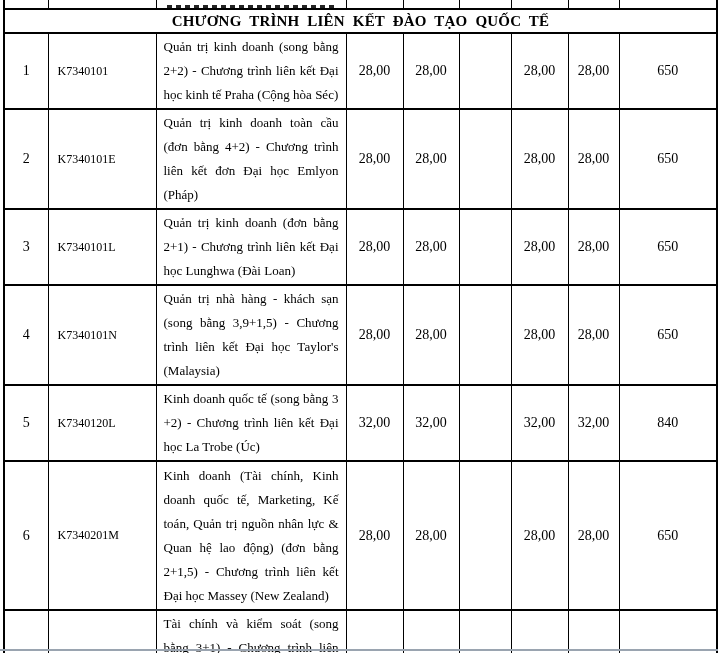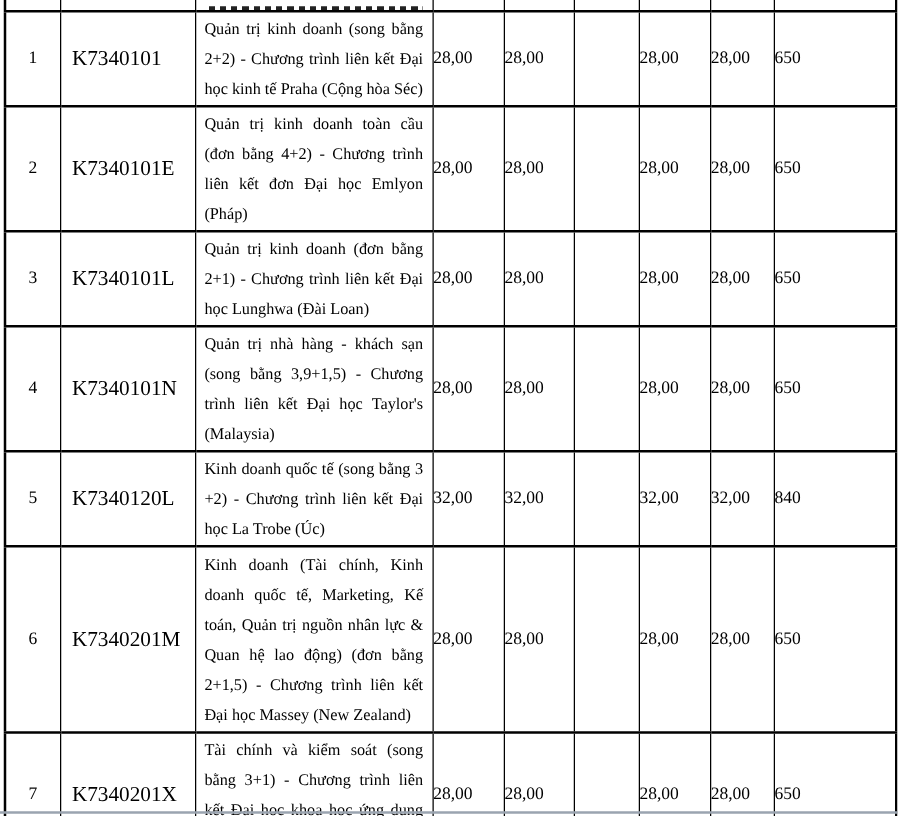--- a/index.html
+++ b/index.html
@@ -47,30 +47,30 @@
     word-spacing: 4px;
     letter-spacing: 0.2px;
   }
   td.cell-no {
     text-align: center;
     font-size: 14px;
   }
   td.cell-code {
     text-align: left;
     padding-left: 9px;
-    font-size: 17px;
+    font-size: 12px;
   }
   td.cell-prog {
     text-align: justify;
     padding: 1px 7px;
     font-size: 13px;
     line-height: 24px;
   }
   td.cell-val {
-    text-align: left;
+    text-align: center;
     font-size: 14px;
   }
   tr.row-h1 { height: 73px; }
   tr.row-h2 { height: 74px; }
   tr.row-h3 { height: 74px; }
   tr.row-h4 { height: 79px; }
   tr.row-h5 { height: 74px; }
   tr.row-h6 { height: 149px; }
   tr.row-h7 { height: 93px; }
   .glyph-bottoms {
@@ -109,20 +109,23 @@
       <td>
           <div class="glyph-bottoms"></div>
         </td>
       <td></td>
       <td></td>
       <td></td>
       <td></td>
       <td></td>
       <td></td>
     </tr>
+    <tr class="section-header-row">
+      <td colspan="9">CHƯƠNG TRÌNH LIÊN KẾT ĐÀO TẠO QUỐC TẾ</td>
+    </tr>
 
     <tr class="row-h1">
       <td class="cell-no">1</td>
       <td class="cell-code">K7340101</td>
       <td class="cell-prog">Quản trị kinh doanh (song bằng 2+2) - Chương trình liên kết Đại học kinh tế Praha (Cộng hòa Séc)</td>
       <td class="cell-val">28,00</td>
       <td class="cell-val">28,00</td>
       <td class="cell-val"></td>
       <td class="cell-val">28,00</td>
       <td class="cell-val">28,00</td>

